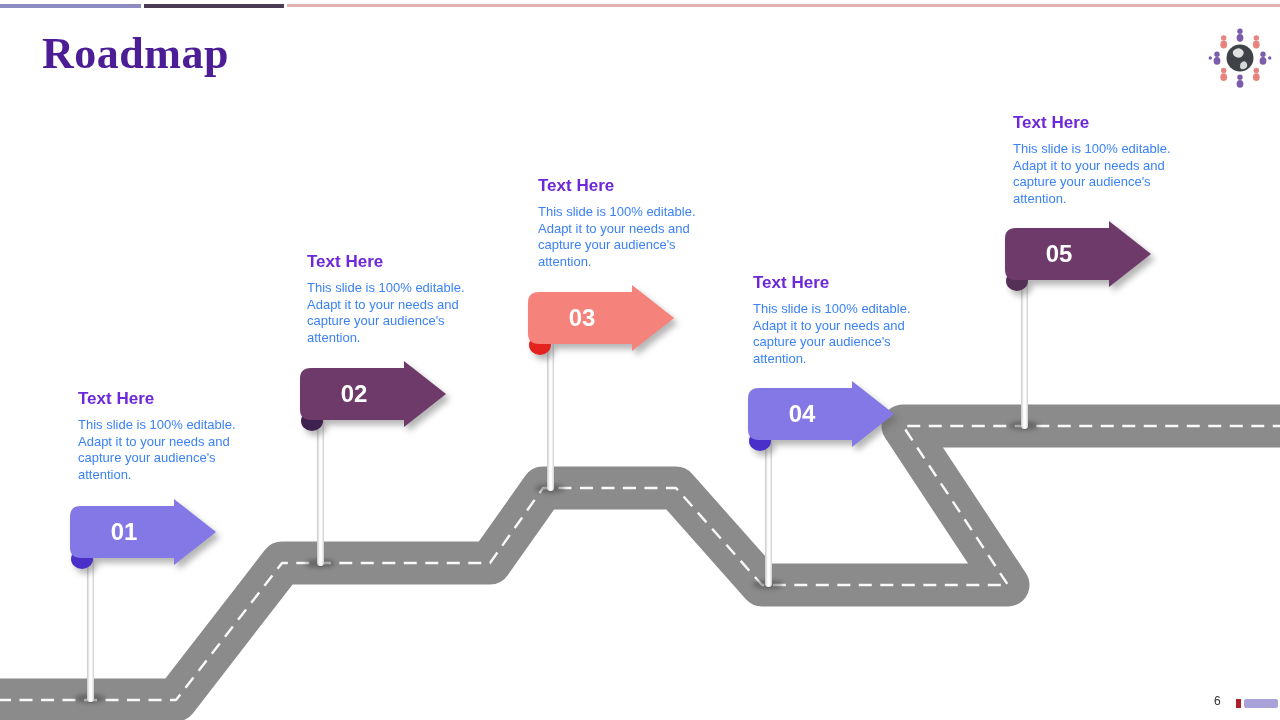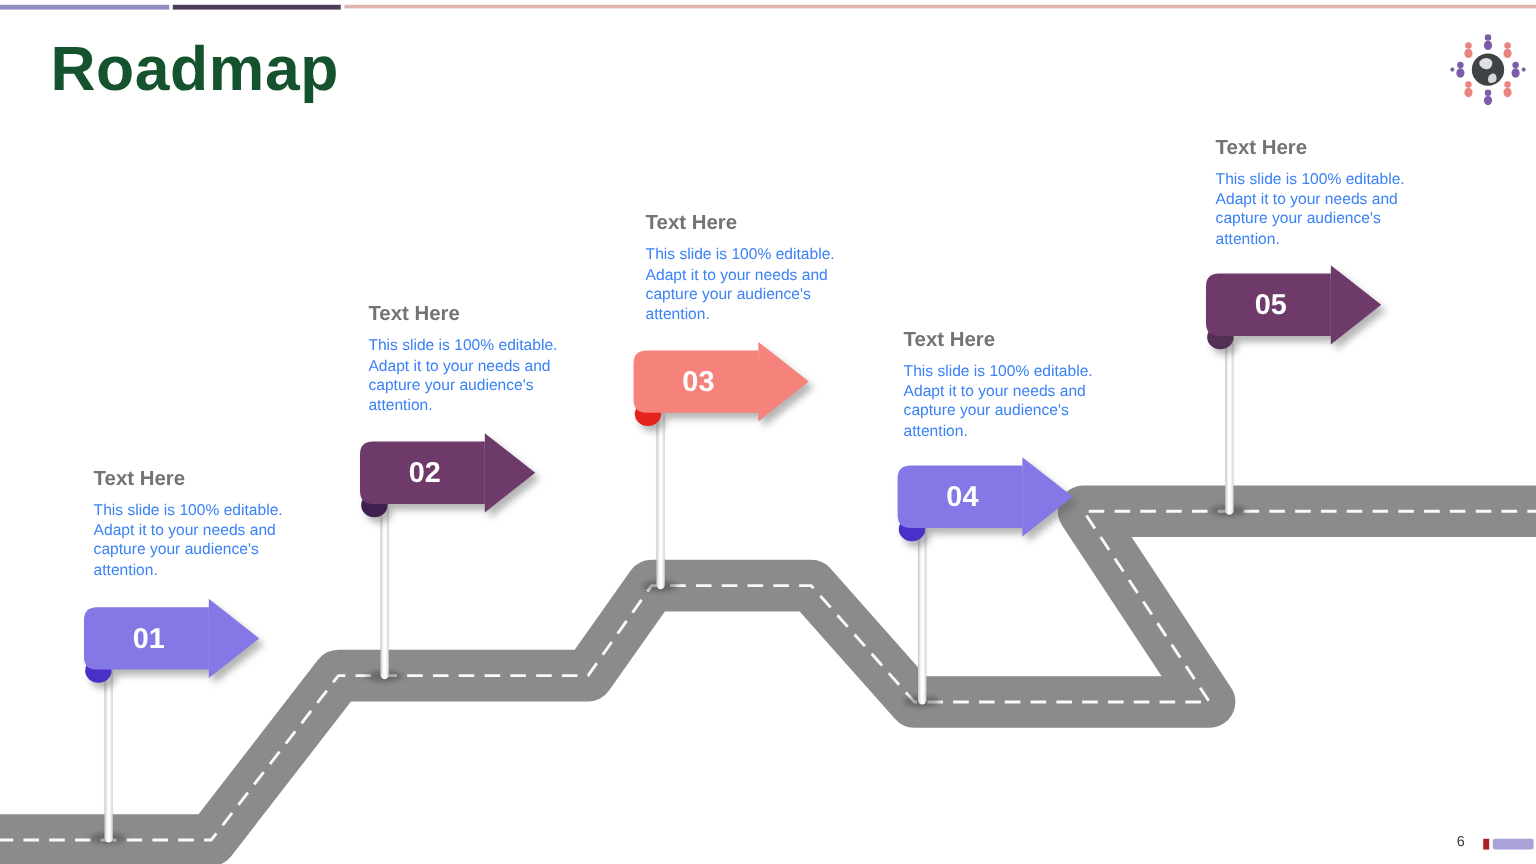--- a/index.html
+++ b/index.html
@@ -6,38 +6,38 @@
   body{width:1280px;height:720px;overflow:hidden;background:#ffffff;
        font-family:"Liberation Sans",sans-serif;}
   .slide{position:relative;width:1280px;height:720px;background:#fff;overflow:hidden;}
 
   
   .topbar-seg{position:absolute;top:4px;height:4px;}
   .seg1{left:0;width:141px;background:#8f8cc2;}
   .seg2{left:144px;width:140px;background:#4c3c54;}
   .seg3{left:287px;width:993px;height:3px;background:#e0b3b1;}
 
-  .title{position:absolute;left:42px;top:28px;font-size:52px;font-weight:800;
-         color:#14532d;letter-spacing:.5px;}
+  .title{position:absolute;left:42px;top:28px;font-size:44px;font-weight:800;
+         color:#4c1d95;letter-spacing:.5px;font-family:Liberation Serif, serif;}
 
   .road-svg{position:absolute;left:0;top:0;}
 
   .pole{position:absolute;width:7px;
         background:linear-gradient(90deg,#c7c7c7,#ffffff 40%,#ffffff 62%,#d2d2d2);
         border-radius:3px 3px 4px 4px;box-shadow:0 1px 1px rgba(0,0,0,.12);}
   .pole-shadow{position:absolute;width:30px;height:9px;border-radius:50%;
         background:rgba(60,60,60,.45);filter:blur(2px);}
 
   .sign{position:absolute;width:152px;height:80px;
         filter:drop-shadow(4px 5px 3px rgba(90,90,90,.45));}
   .sign text{font-family:"Liberation Sans",sans-serif;font-weight:700;
         font-size:24px;fill:#ffffff;}
 
   .text-block{position:absolute;width:176px;}
-  .text-block h3{margin:0 0 8px 0;font-size:17px;font-weight:700;color:#737373;}
+  .text-block h3{margin:0 0 8px 0;font-size:17px;font-weight:700;color:#6d28d9;}
   .text-block p{margin:0;font-size:13px;line-height:16.5px;color:#3b82f6;width:160px;}
 
   .logo{position:absolute;left:1208px;top:26px;}
 
   .page-num{position:absolute;left:1214px;top:694px;font-size:12px;color:#333;}
   .foot-red{position:absolute;left:1236px;top:699px;width:5px;height:9px;background:#b01e28;}
   .foot-purple{position:absolute;left:1244px;top:699px;width:34px;height:9px;
         background:#a9a2d8;border-radius:2px;}
 </style>
 </head>

